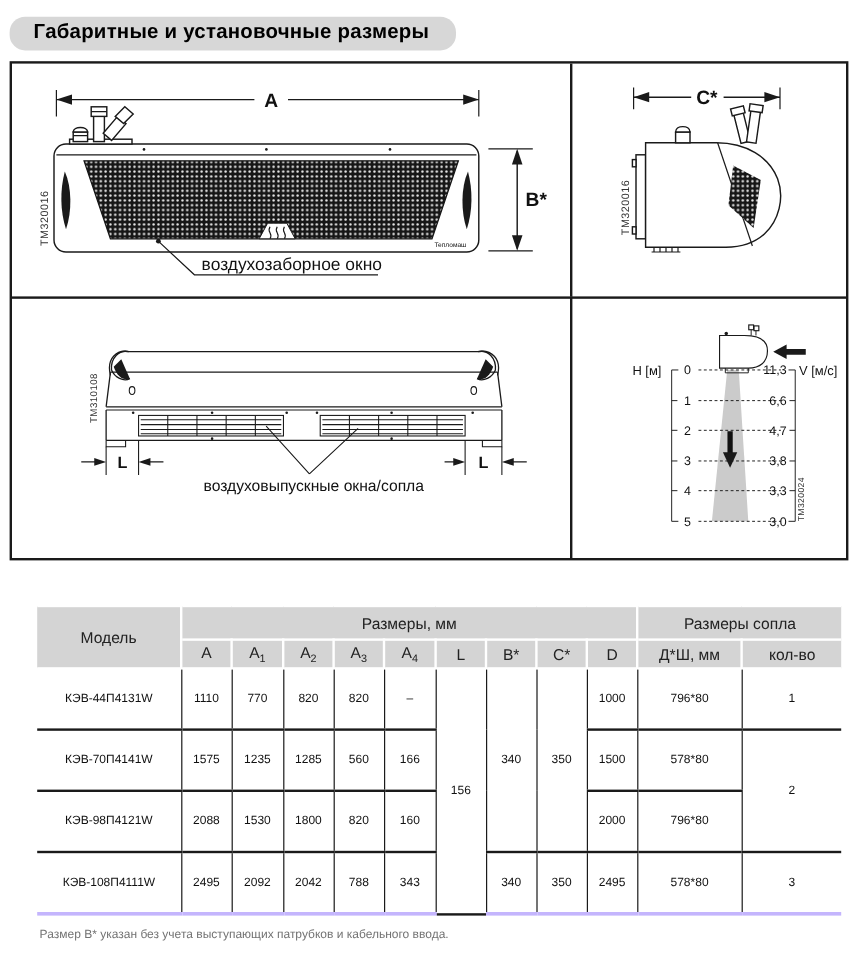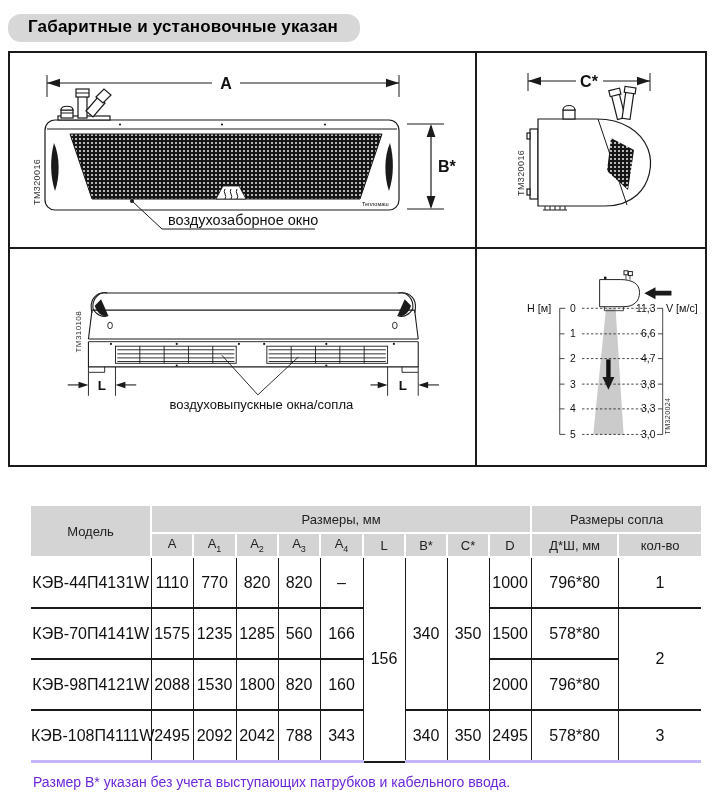--- a/index.html
+++ b/index.html
@@ -39,37 +39,37 @@
     border-collapse:collapse;margin:37px 0 0 23px;table-layout:fixed;width:670px;
   }
   table.dims th{
     background:#d4d4d4;border:2px solid #fff;font-weight:normal;
     font-size:13px;color:#222;padding:0;
   }
   table.dims thead tr:first-child th{height:26px;}
   table.dims thead tr:last-child th{height:22px;}
   table.dims td{
     border:1px solid #1a1a1a;border-top-width:2px;border-bottom-width:2px;
-    text-align:center;font-size:16px;height:49px;padding:0;background:#fff;
+    text-align:center;font-size:10px;height:49px;padding:0;background:#fff;
   }
   table.dims tbody tr:first-child td{border-top:none;}
   table.dims tbody tr:last-child td{border-bottom:3px solid #c4b5fd;}
   table.dims td:first-child,table.dims th:first-child{border-left:none;}
   table.dims td:last-child,table.dims th:last-child{border-right:none;}
   td.model{text-align:left;padding-left:12px;}
   sub{font-size:9px;}
-  .notes{margin:10px 0 0 25px;font-size:14px;line-height:1.3;color:#6d28d9;}
+  .notes{margin:10px 0 0 25px;font-size:10px;line-height:1.3;color:#737373;}
   .notes p{margin:0;}
 </style>
 </head>
 <body>
 
 <div class="page">
 
-  <div class="title-pill">Габаритные и установочные указан</div>
+  <div class="title-pill">Габаритные и установочные размеры</div>
 
   <div class="draw-box">
 
     <div class="dcell">
       <svg viewBox="0 0 465 194">
         <defs>
           <pattern id="perf1" width="4" height="4" patternUnits="userSpaceOnUse">
             <rect width="4" height="4" fill="#161616"></rect>
             <circle cx="2" cy="2" r="1" fill="#efefef"></circle>
           </pattern>

